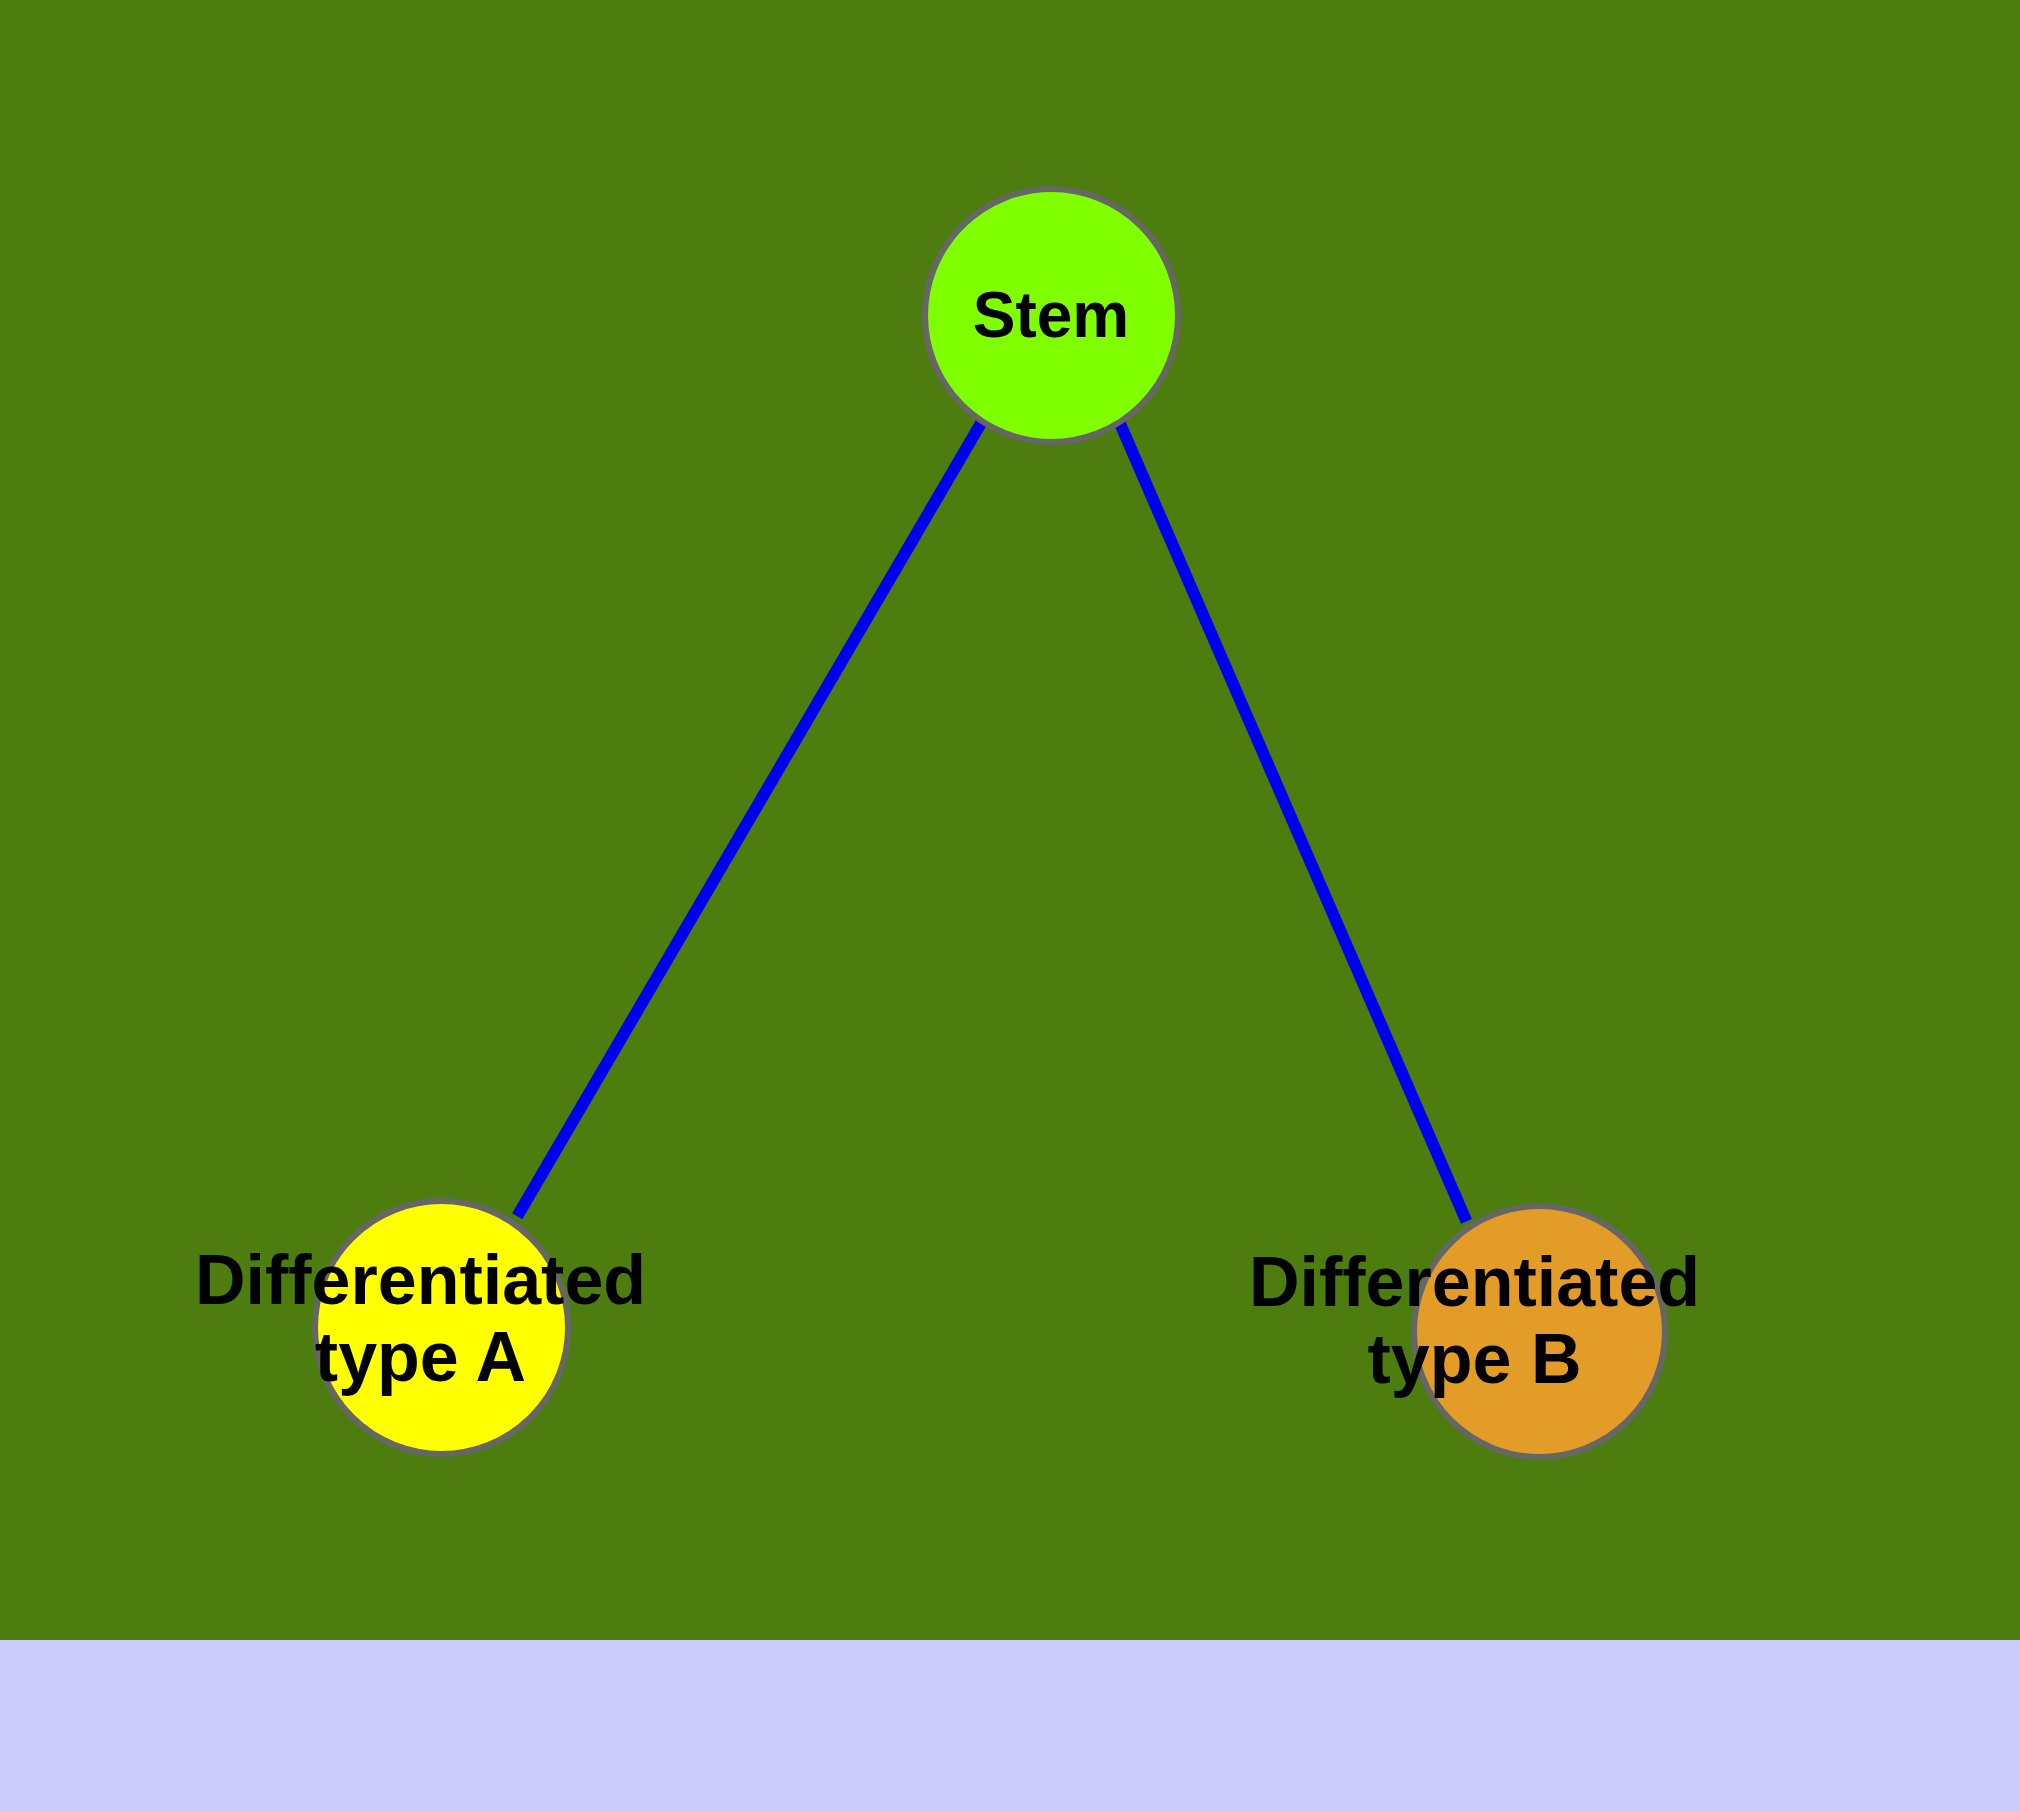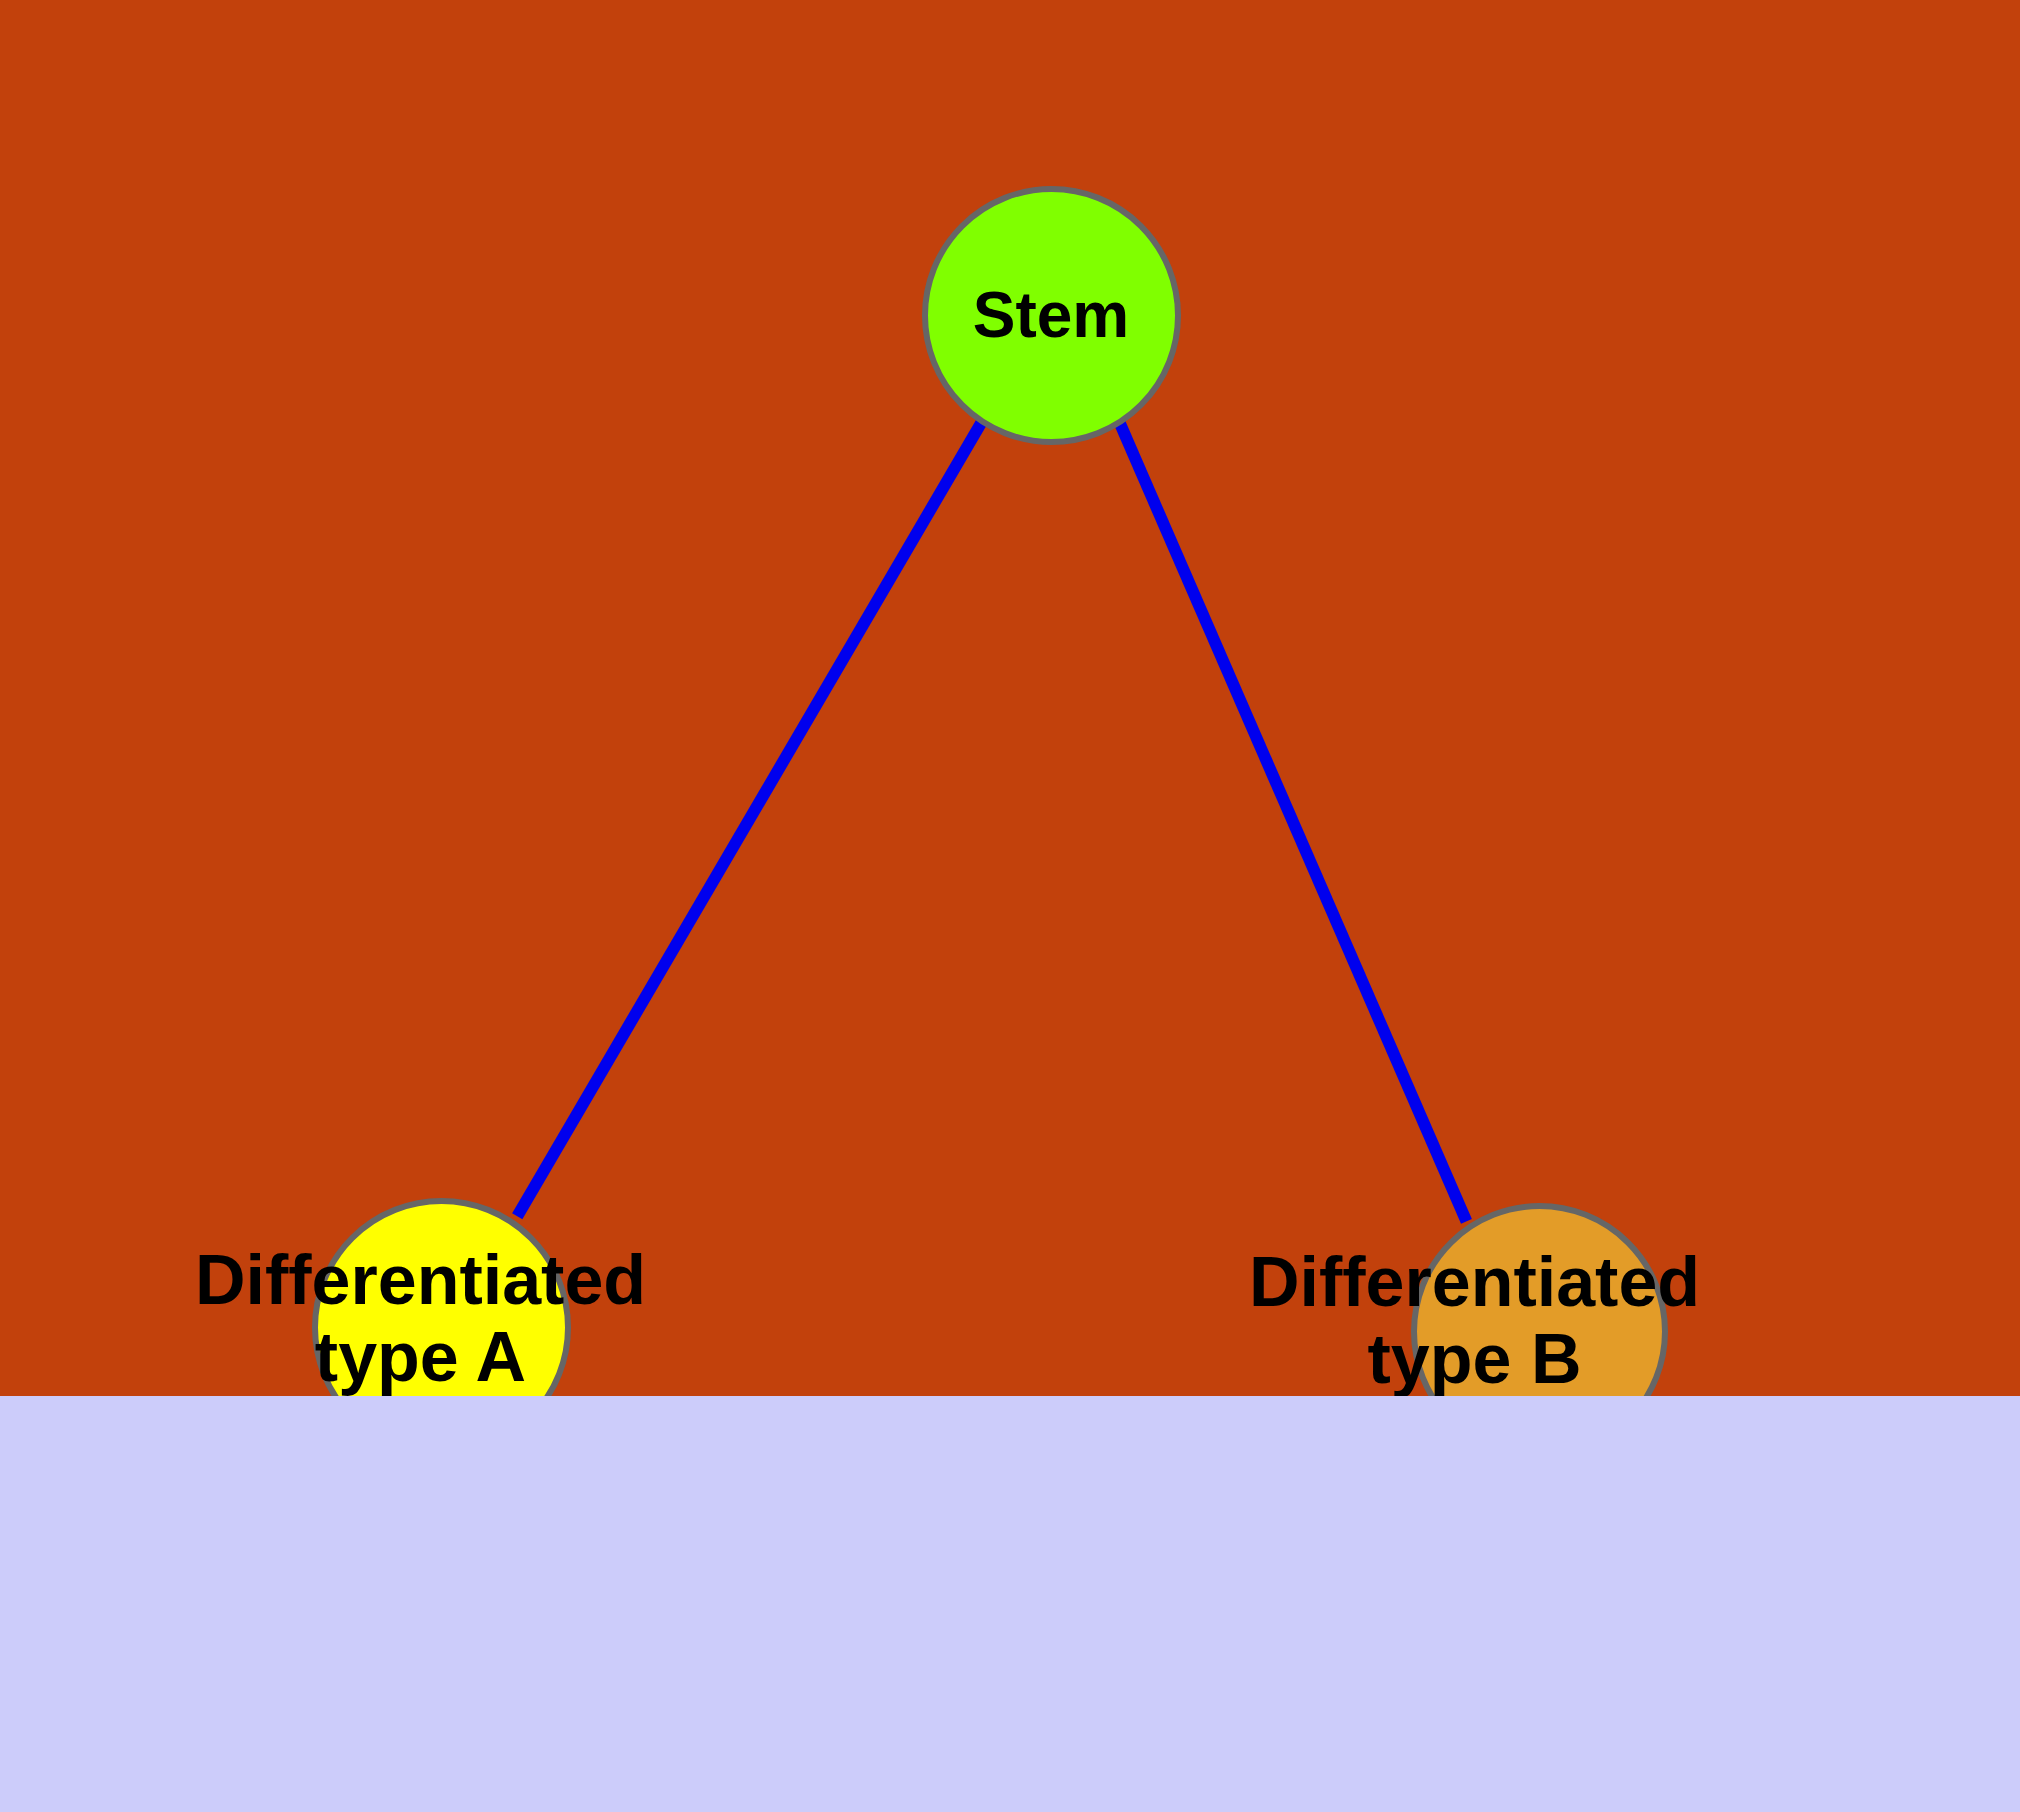--- a/index.html
+++ b/index.html
@@ -4,22 +4,22 @@
 <title>Cell Differentiation Graph</title>
 <style>
   html, body {
     margin: 0;
     padding: 0;
     background: #ccccfa;
   }
   #stage {
     position: relative;
     width: 2021px;
-    height: 1396px;
-    background: #c2410c;
+    height: 1640px;
+    background: #4d7c0f;
     overflow: hidden;
     font-family: "Liberation Sans", "DejaVu Sans", sans-serif;
   }
   #edge-layer {
     position: absolute;
     left: 0;
     top: 0;
     width: 2021px;
     height: 1812px;
   }

